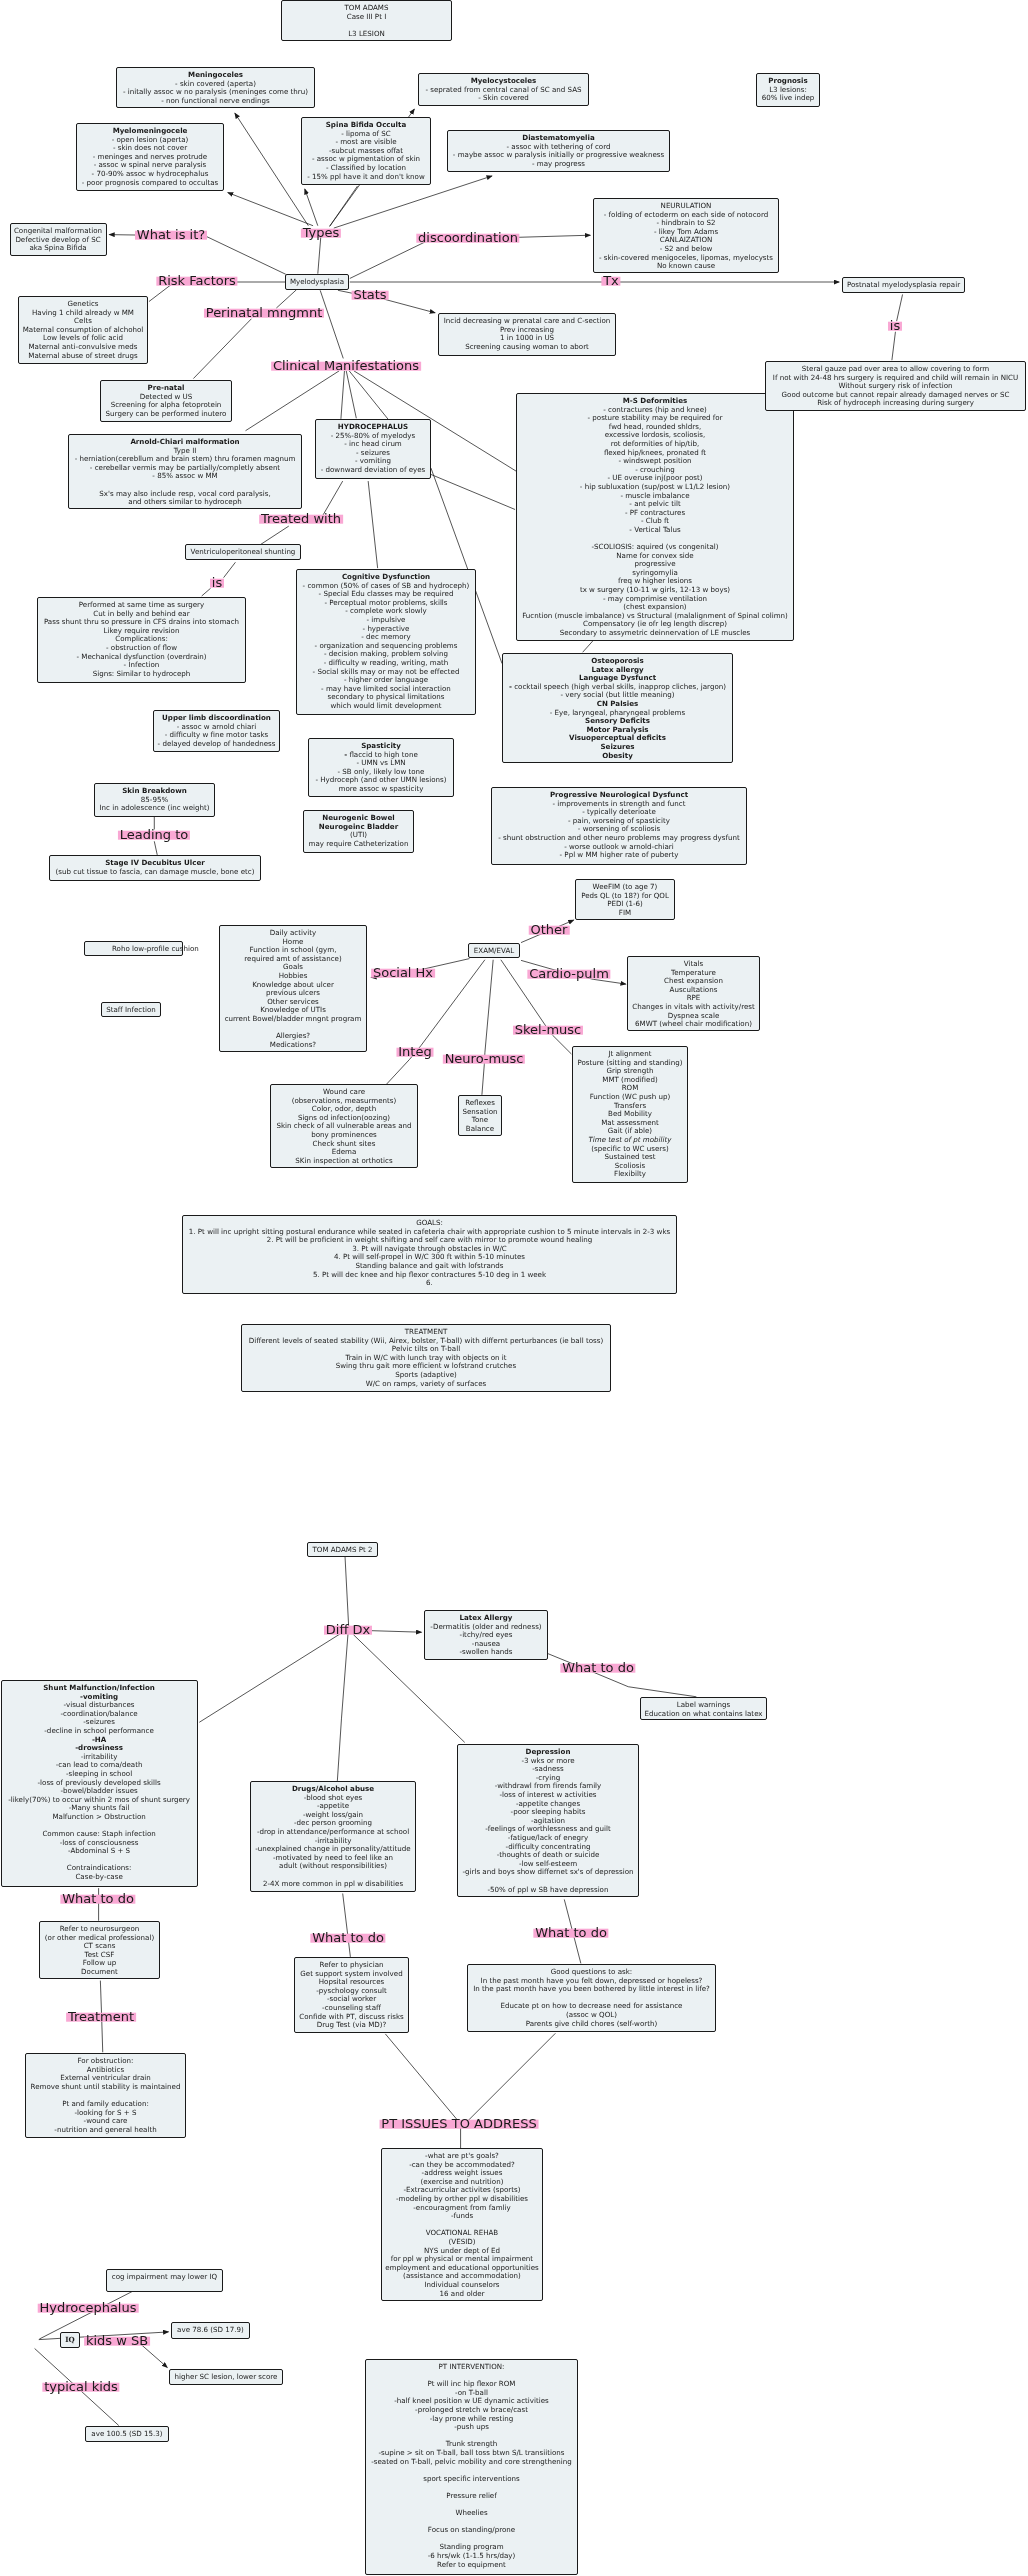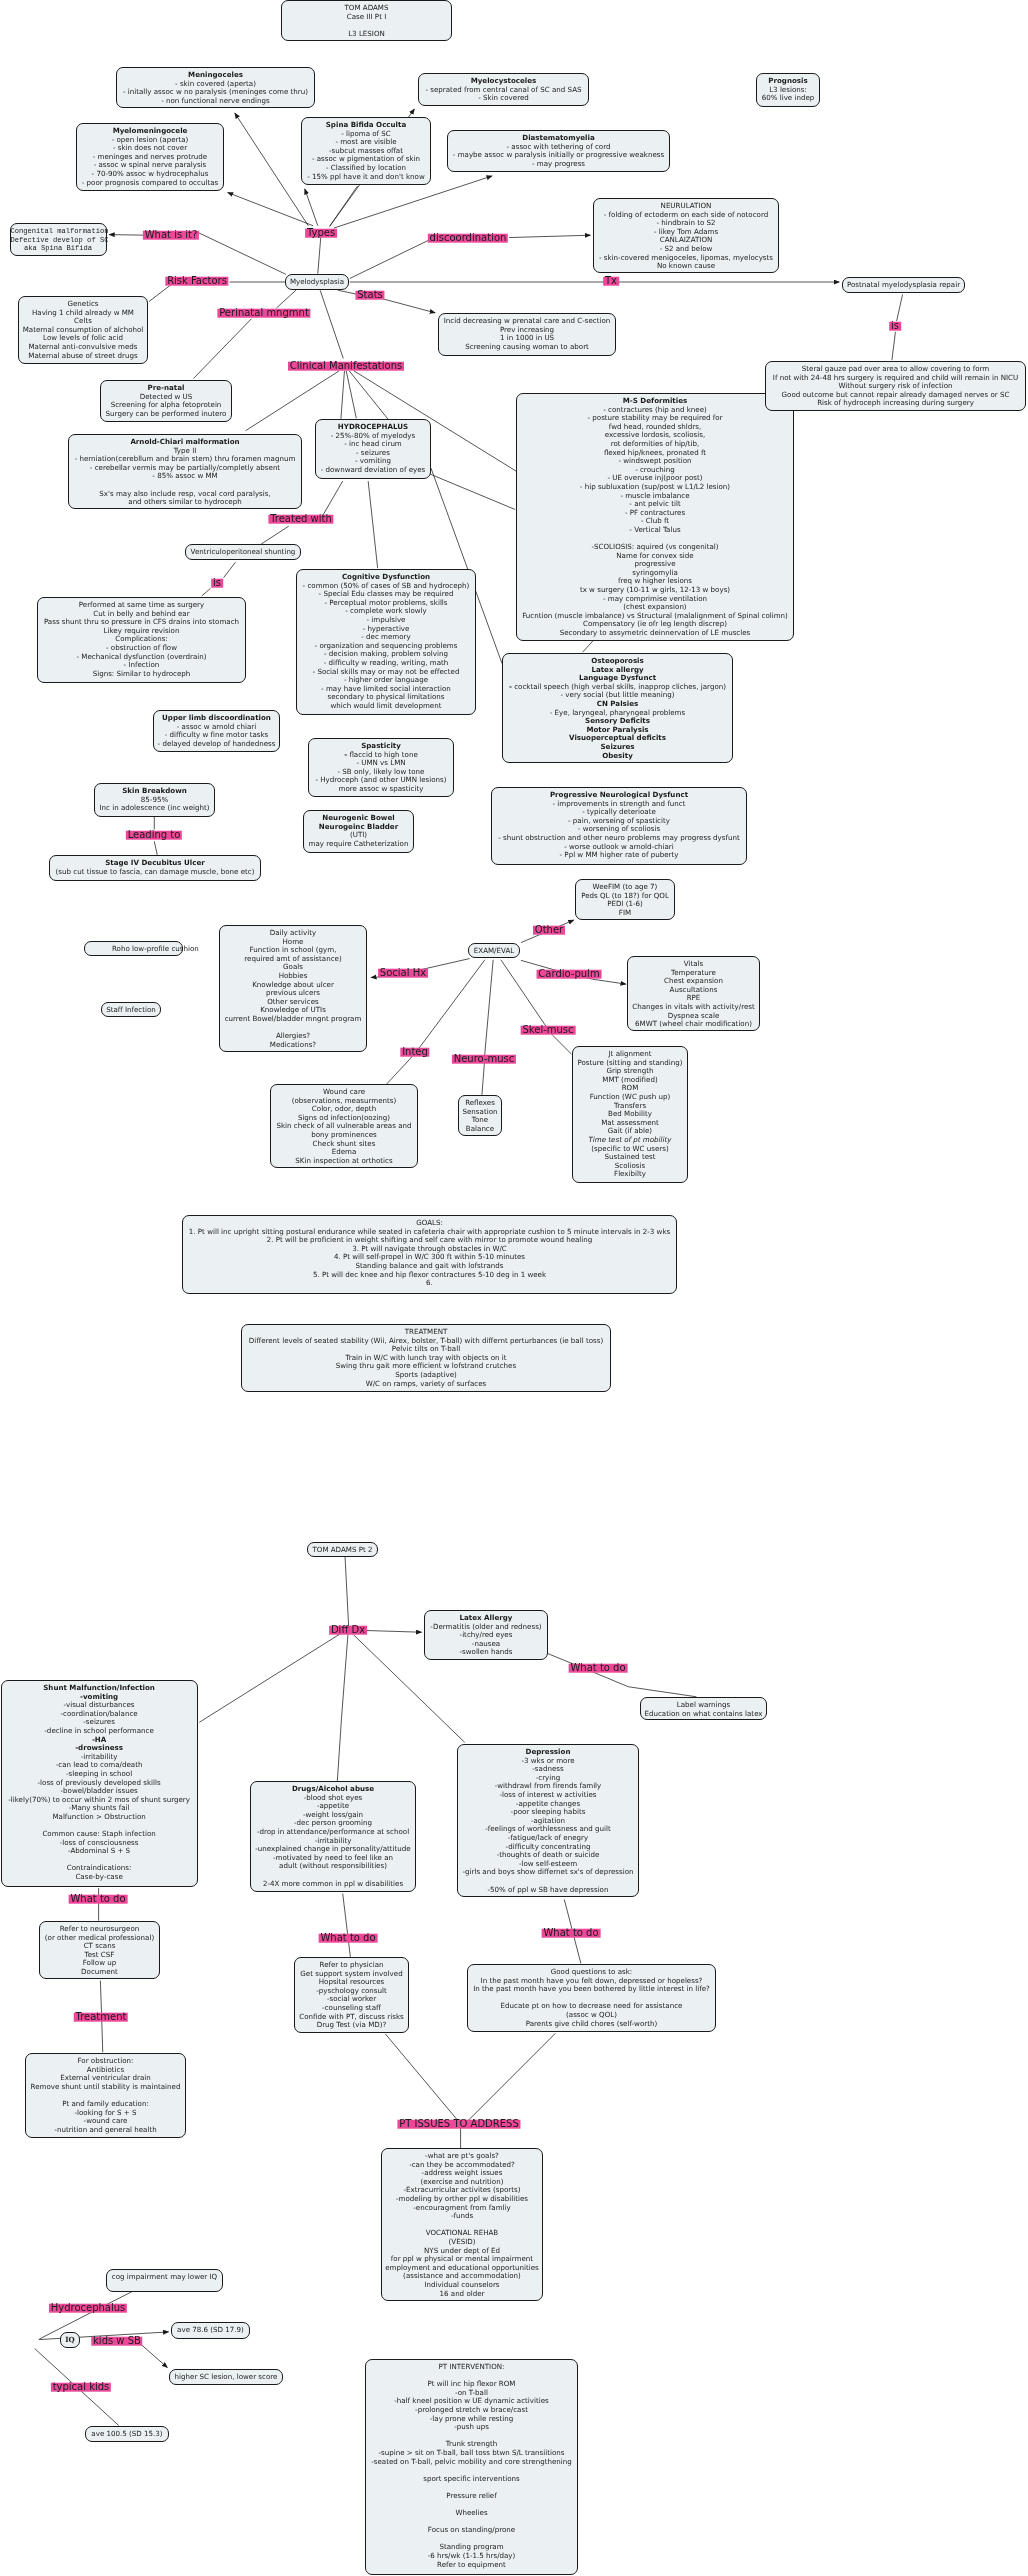--- a/index.html
+++ b/index.html
@@ -4,28 +4,28 @@
 <title>Tom Adams Concept Map</title>
 <style>
   html,body{margin:0;padding:0;background:#fff;}
   body{font-family:"DejaVu Sans",sans-serif;color:#1a1a1a;
        -webkit-font-smoothing:antialiased;}
   #map{position:relative;width:1029px;height:2576px;overflow:hidden;background:#fff;}
   #wires{position:absolute;left:0;top:0;width:1029px;height:2576px;}
   #wires #wire-paths path{fill:none;stroke:#1a1a1a;stroke-width:1.25;stroke-linecap:butt;}
   #wires marker path{fill:#1a1a1a;stroke:none;}
   .node{position:absolute;box-sizing:border-box;
-        background:#ebf1f3;border:0.7px solid #1a1a1a;border-radius:7px;
+        background:#ebf1f3;border:0.7px solid #1a1a1a;border-radius:2px;
         text-align:center;font-size:7.1px;line-height:8.6px;
         padding-top:3px;white-space:pre;}
   .node b{font-weight:bold;}
   .node i{font-style:italic;}
   .node b.serif{font-family:"DejaVu Serif",serif;}
-  .elabel{position:absolute;font-size:10px;line-height:8.6px;
-          white-space:nowrap;background:#ec4899;padding:0 1.8px;
+  .elabel{position:absolute;font-size:13px;line-height:8.6px;
+          white-space:nowrap;background:#f9a8d4;padding:0 1.8px;
           transform:translate(-50%,-50%);}
 </style>
 </head>
 <body>
 
 <div id="map">
   <svg id="wires" viewBox="0 0 1736 4348" xmlns="http://www.w3.org/2000/svg">
     <defs>
       <marker id="arrow" markerWidth="12" markerHeight="12" refX="9.2" refY="4.2" orient="auto" markerUnits="userSpaceOnUse">
         <path d="M 0 0 L 10.5 4.2 L 0 8.4 z" fill="#1a1a1a" stroke="none"></path>
@@ -95,21 +95,21 @@
   </svg>
   <div id="nodes-layer">
       <div class="node" style="left: 281px; top: 0px; width: 171px; height: 41px;"><span class="ln">TOM ADAMS</span><br><span class="ln">Case III Pt I</span><br><span class="ln">&nbsp;</span><br><span class="ln">L3 LESION</span></div>
       <div class="node" style="left: 116px; top: 67px; width: 199px; height: 41px;"><span class="ln"><b>Meningoceles</b></span><br><span class="ln">- skin covered (aperta)</span><br><span class="ln">- initally assoc w no paralysis (meninges come thru)</span><br><span class="ln">- non functional nerve endings</span></div>
       <div class="node" style="left: 418px; top: 73px; width: 171px; height: 33px;"><span class="ln"><b>Myelocystoceles</b></span><br><span class="ln">- seprated from central canal of SC and SAS</span><br><span class="ln">- Skin covered</span></div>
       <div class="node" style="left: 733px; top: 73px; width: 64px; height: 34px; margin-left: 23px;"><span class="ln"><b>Prognosis</b></span><br><span class="ln">L3 lesions:</span><br><span class="ln">60% live indep</span></div>
       <div class="node" style="left: 76px; top: 123px; width: 148px; height: 68px;"><span class="ln"><b>Myelomeningocele</b></span><br><span class="ln">- open lesion (aperta)</span><br><span class="ln">- skin does not cover</span><br><span class="ln">- meninges and nerves protrude</span><br><span class="ln">- assoc w spinal nerve paralysis</span><br><span class="ln">- 70-90% assoc w hydrocephalus</span><br><span class="ln">- poor prognosis compared to occultas</span></div>
       <div class="node" style="left: 301px; top: 117px; width: 130px; height: 68px;"><span class="ln"><b>Spina Bifida Occulta</b></span><br><span class="ln">- lipoma of SC</span><br><span class="ln">- most are visible</span><br><span class="ln">-subcut masses offat</span><br><span class="ln">- assoc w pigmentation of skin</span><br><span class="ln">- Classified by location</span><br><span class="ln">- 15% ppl have it and don't know</span></div>
       <div class="node" style="left: 447px; top: 130px; width: 223px; height: 42px;"><span class="ln"><b>Diastematomyelia</b></span><br><span class="ln">- assoc with tethering of cord</span><br><span class="ln">- maybe assoc w paralysis initially or progressive weakness</span><br><span class="ln">- may progress</span></div>
       <div class="node" style="left: 593px; top: 198px; width: 186px; height: 75px;"><span class="ln">NEURULATION</span><br><span class="ln">- folding of ectoderm on each side of notocord</span><br><span class="ln">- hindbrain to S2</span><br><span class="ln">- likey Tom Adams</span><br><span class="ln">CANLAIZATION</span><br><span class="ln">- S2 and below</span><br><span class="ln">- skin-covered menigoceles, lipomas, myelocysts</span><br><span class="ln">No known cause</span></div>
-      <div class="node" style="left: 9.5px; top: 223px; width: 97px; height: 33px; font-family: Liberation Mono, monospace;"><span class="ln">Congenital malformation</span><br><span class="ln">Defective develop of SC</span><br><span class="ln">aka Spina Bifida</span></div>
+      <div class="node" style="left: 9.5px; top: 223px; width: 97px; height: 33px;"><span class="ln">Congenital malformation</span><br><span class="ln">Defective develop of SC</span><br><span class="ln">aka Spina Bifida</span></div>
       <div class="node" style="left: 285px; top: 274px; width: 64px; height: 16px;"><span class="ln">Myelodysplasia</span></div>
       <div class="node" style="left: 18px; top: 296px; width: 130px; height: 68px;"><span class="ln">Genetics</span><br><span class="ln">Having 1 child already w MM</span><br><span class="ln">Celts</span><br><span class="ln">Maternal consumption of alchohol</span><br><span class="ln">Low levels of folic acid</span><br><span class="ln">Maternal anti-convulsive meds</span><br><span class="ln">Maternal abuse of street drugs</span></div>
       <div class="node" style="left: 438px; top: 313px; width: 178px; height: 43px;"><span class="ln">Incid decreasing w prenatal care and C-section</span><br><span class="ln">Prev increasing</span><br><span class="ln">1 in 1000 in US</span><br><span class="ln">Screening causing woman to abort</span></div>
       <div class="node" style="left: 842px; top: 277px; width: 123px; height: 16px;"><span class="ln">Postnatal myelodysplasia repair</span></div>
       <div class="node" style="left: 100px; top: 380px; width: 132px; height: 42px;"><span class="ln"><b>Pre-natal</b></span><br><span class="ln">Detected w US</span><br><span class="ln">Screening for alpha fetoprotein</span><br><span class="ln">Surgery can be performed inutero</span></div>
       <div class="node" style="left: 68px; top: 434px; width: 234px; height: 75px;"><span class="ln"><b>Arnold-Chiari malformation</b></span><br><span class="ln">Type II</span><br><span class="ln">- herniation(cerebllum and brain stem) thru foramen magnum</span><br><span class="ln">- cerebellar vermis may be partially/completly absent</span><br><span class="ln">- 85% assoc w MM</span><br><span class="ln">&nbsp;</span><br><span class="ln">Sx's may also include resp, vocal cord paralysis,</span><br><span class="ln">and others similar to hydroceph</span></div>
       <div class="node" style="left: 315px; top: 419px; width: 116px; height: 60px;"><span class="ln"><b>HYDROCEPHALUS</b></span><br><span class="ln">- 25%-80% of myelodys</span><br><span class="ln">- inc head cirum</span><br><span class="ln">- seizures</span><br><span class="ln">- vomiting</span><br><span class="ln">- downward deviation of eyes</span></div>
       <div class="node" style="left: 516px; top: 393px; width: 278px; height: 248px;"><span class="ln"><b>M-S Deformities</b></span><br><span class="ln">- contractures (hip and knee)</span><br><span class="ln">- posture stability may be required for</span><br><span class="ln">fwd head, rounded shldrs,</span><br><span class="ln">excessive lordosis, scoliosis,</span><br><span class="ln">rot deformities of hip/tib,</span><br><span class="ln">flexed hip/knees, pronated ft</span><br><span class="ln">- windswept position</span><br><span class="ln">- crouching</span><br><span class="ln">- UE overuse inj(poor post)</span><br><span class="ln">- hip subluxation (sup/post w L1/L2 lesion)</span><br><span class="ln">- muscle imbalance</span><br><span class="ln">- ant pelvic tilt</span><br><span class="ln">- PF contractures</span><br><span class="ln">- Club ft</span><br><span class="ln">- Vertical Talus</span><br><span class="ln">&nbsp;</span><br><span class="ln">-SCOLIOSIS: aquired (vs congenital)</span><br><span class="ln">Name for convex side</span><br><span class="ln">progressive</span><br><span class="ln">syringomylia</span><br><span class="ln">freq w higher lesions</span><br><span class="ln">tx w surgery (10-11 w girls, 12-13 w boys)</span><br><span class="ln">- may comprimise ventilation</span><br><span class="ln">(chest expansion)</span><br><span class="ln">Fucntion (muscle imbalance) vs Structural (malalignment of Spinal colimn)</span><br><span class="ln">Compensatory (ie ofr leg length discrep)</span><br><span class="ln">Secondary to assymetric deinnervation of LE muscles</span></div>
       <div class="node" style="left: 765px; top: 361px; width: 261px; height: 50px;"><span class="ln">Steral gauze pad over area to allow covering to form</span><br><span class="ln">If not with 24-48 hrs surgery is required and child will remain in NICU</span><br><span class="ln">Without surgery risk of infection</span><br><span class="ln">Good outcome but cannot repair already damaged nerves or SC</span><br><span class="ln">Risk of hydroceph increasing during surgery</span></div>
       <div class="node" style="left: 185px; top: 544px; width: 116px; height: 16px;"><span class="ln">Ventriculoperitoneal shunting</span></div>

